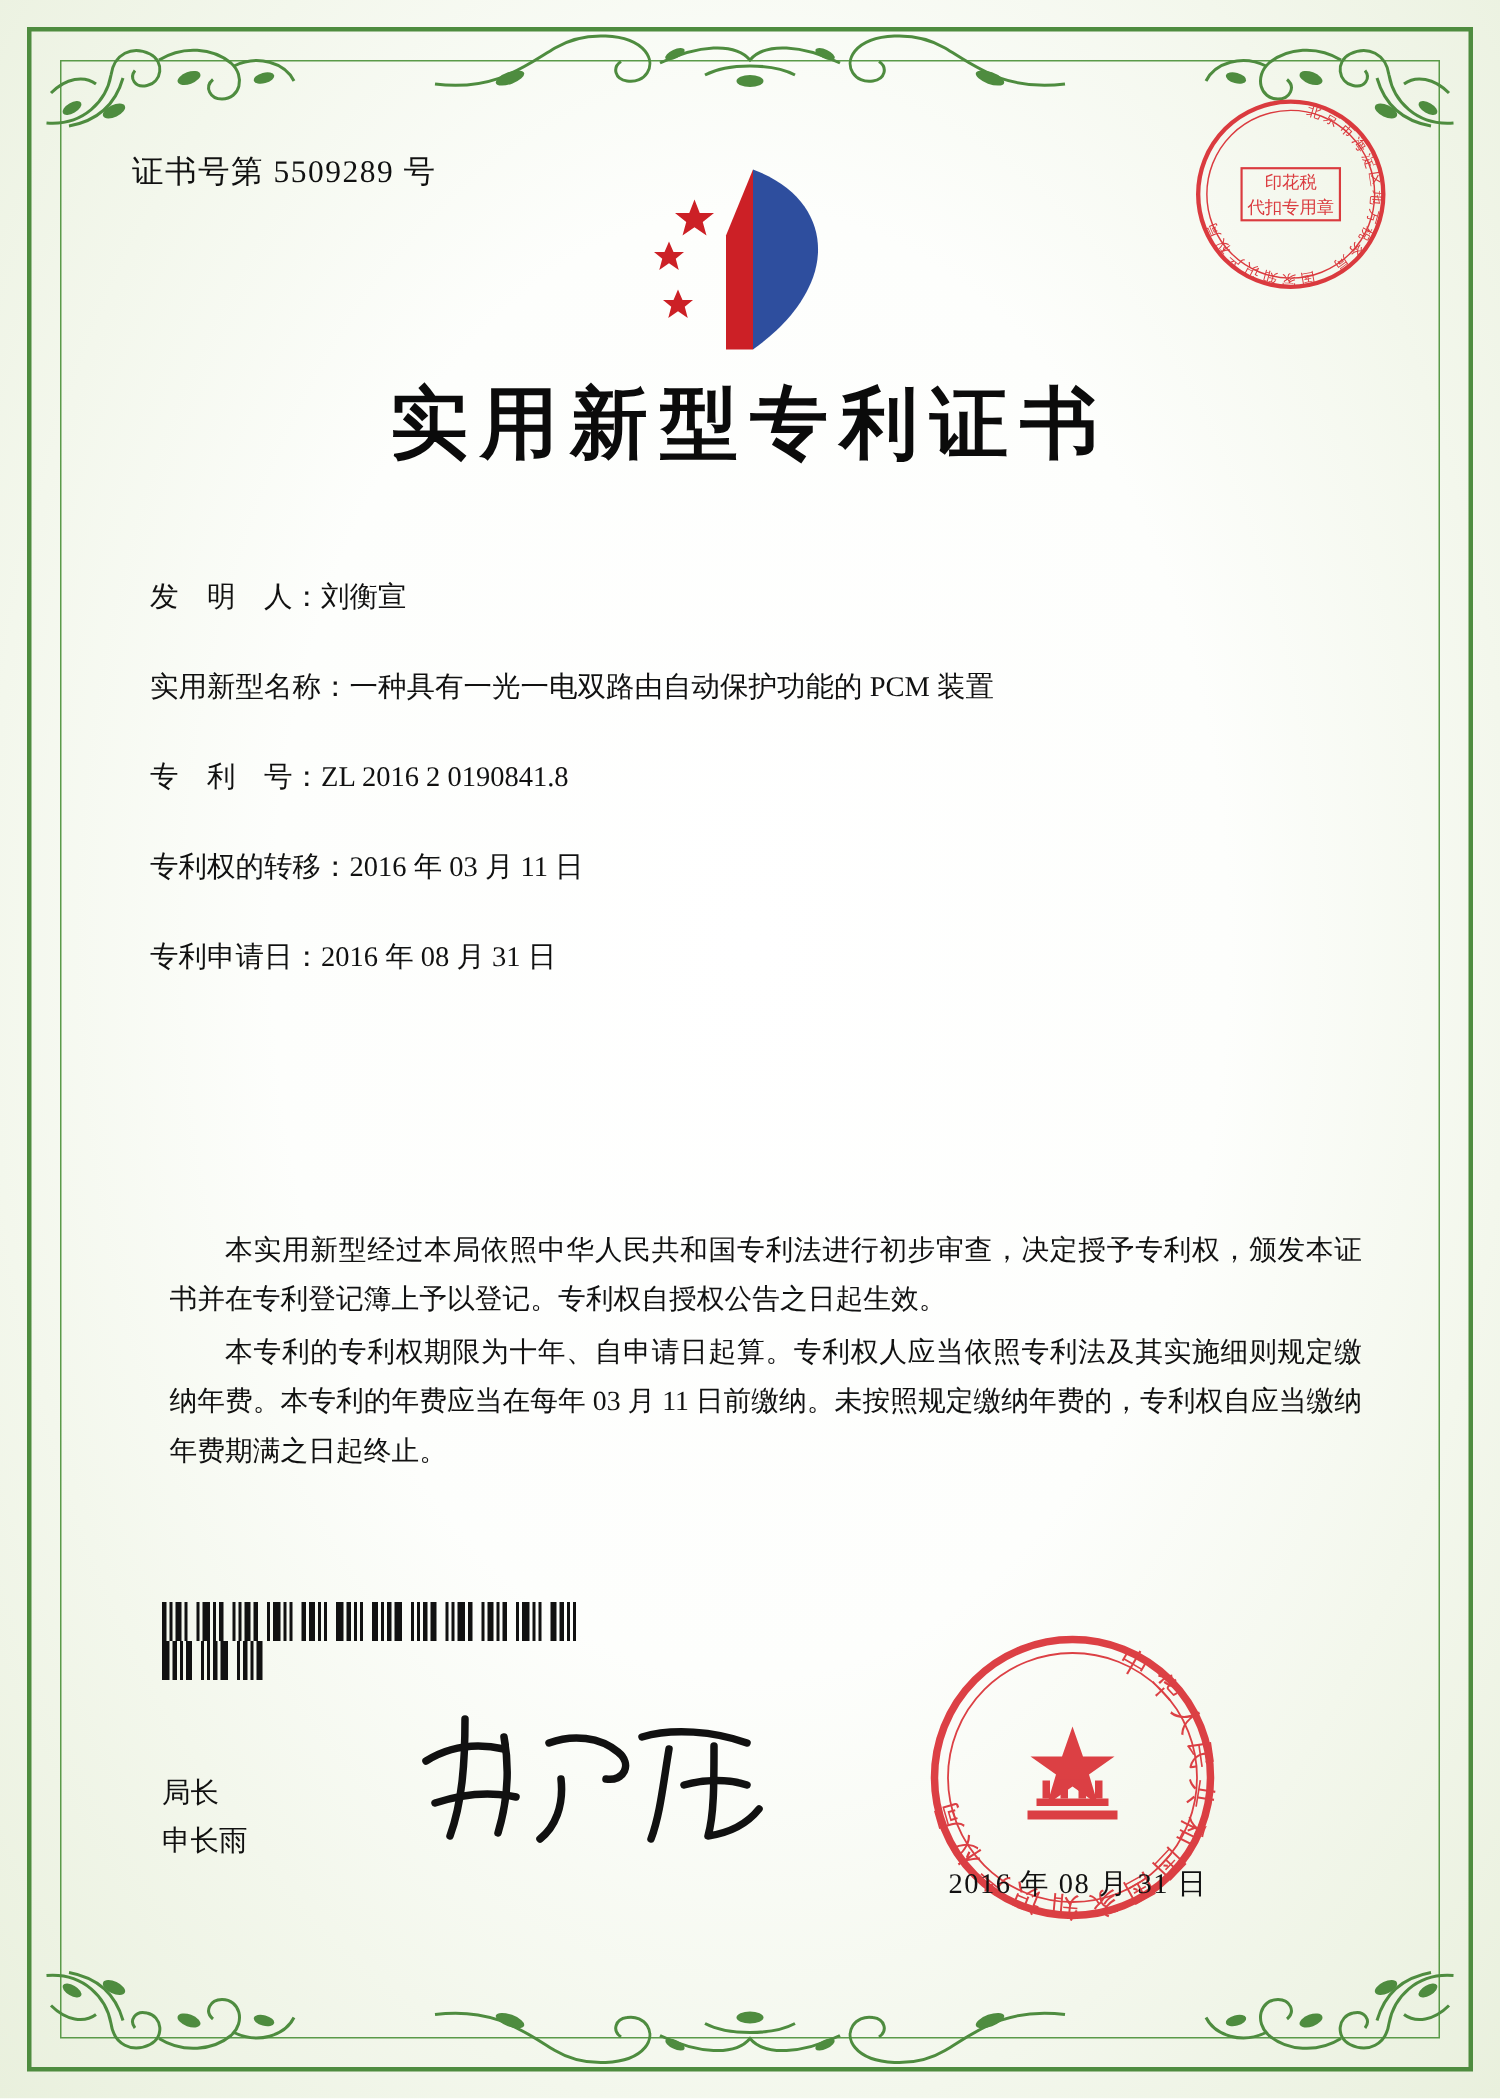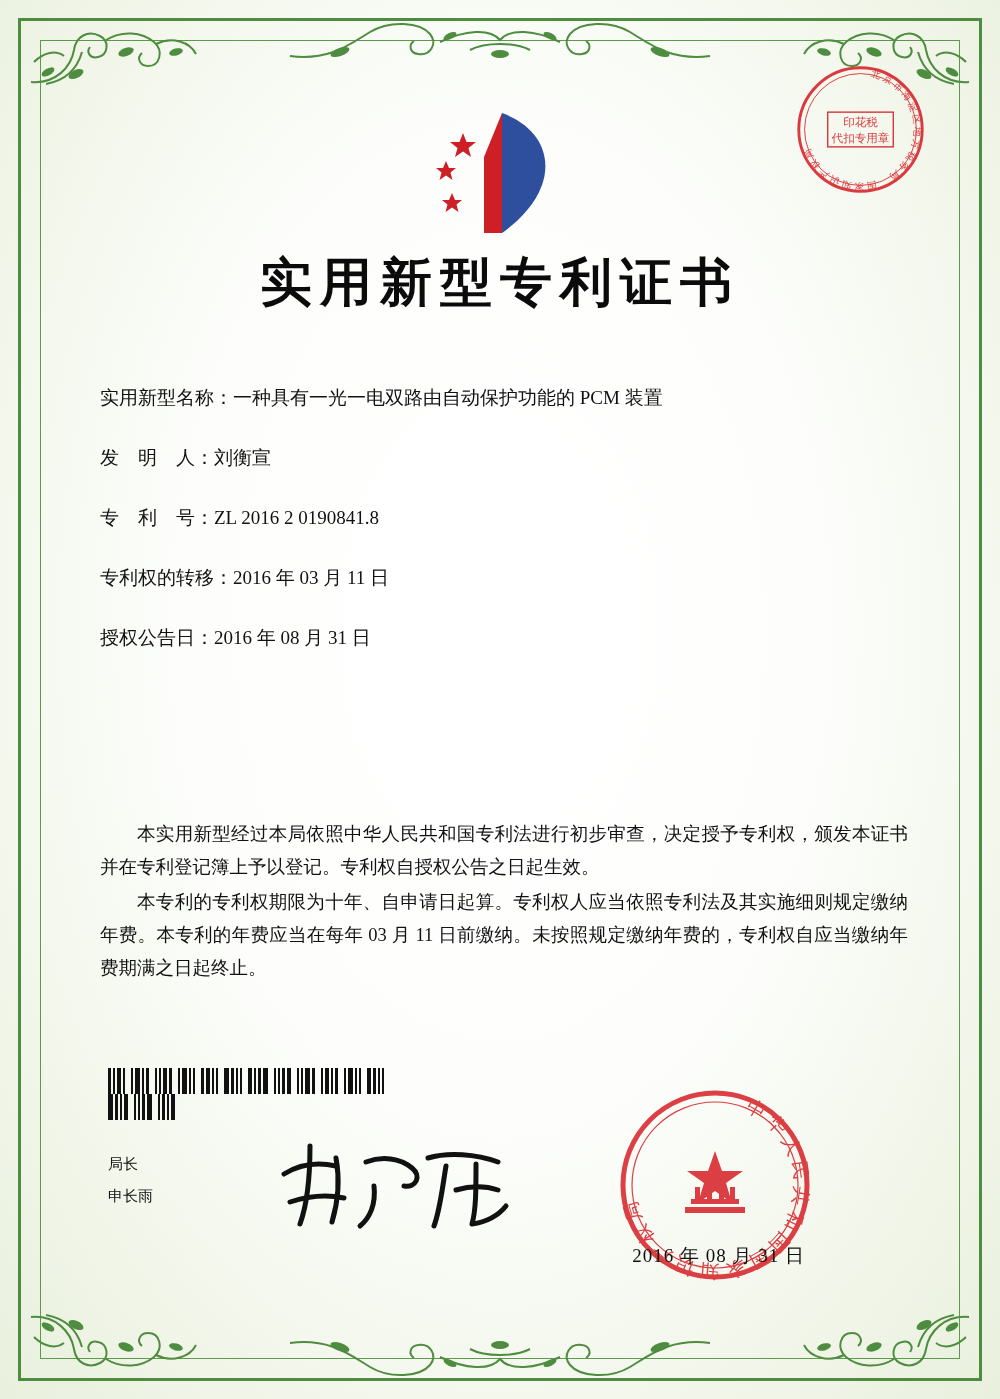--- a/index.html
+++ b/index.html
@@ -123,21 +123,21 @@
     position: absolute;
     left: 100px;
     right: 92px;
     top: 818px;
     font-size: 18.5px;
     line-height: 33px;
     color: #111;
     text-align: justify;
   }
   .body-text p {
-    margin: 0 0 2px 0;
+    margin: 0 0 2px 13px;
     text-indent: 2em;
   }
 
   .barcode {
     position: absolute;
     left: 108px;
     top: 1068px;
     height: 26px;
     width: 280px;
   }
@@ -145,22 +145,22 @@
     display: inline-block;
     background: #111;
     height: 26px;
     margin-right: 2px;
     vertical-align: top;
   }
 
   .signature-block {
     position: absolute;
     left: 108px;
-    top: 1148px;
-    font-size: 15px;
+    top: 1180px;
+    font-size: 19px;
     line-height: 32px;
     color: #111;
   }
   .handwriting {
     position: absolute;
     left: 270px;
     top: 1128px;
     width: 260px;
     height: 110px;
   }
@@ -284,20 +284,21 @@
     </g>
     <g fill="currentColor">
       <ellipse cx="60" cy="36" rx="10" ry="4" transform="rotate(-20 60 36)"></ellipse>
       <ellipse cx="380" cy="36" rx="10" ry="4" transform="rotate(20 380 36)"></ellipse>
       <ellipse cx="220" cy="38" rx="9" ry="4"></ellipse>
       <ellipse cx="170" cy="20" rx="7" ry="3" transform="rotate(-25 170 20)"></ellipse>
       <ellipse cx="270" cy="20" rx="7" ry="3" transform="rotate(25 270 20)"></ellipse>
     </g>
   </svg>
 
+  <div class="cert-number">证书号第 5509289 号</div>
 
   <svg class="logo" viewBox="0 0 160 135">
     <path d="M82 8 L82 128 L64 128 L64 52 Z" fill="#cc2026"></path>
     <path d="M82 8 C120 22 132 52 122 80 C114 102 96 118 82 128 L82 8 Z" fill="#2e4e9e"></path>
     <g fill="#cc2026">
       <polygon points="43,28 46.5,37 56,37 48.5,43 51,52 43,46.5 35,52 37.5,43 30,37 39.5,37"></polygon>
       <polygon points="26,56 29,63 36,63 30.5,67.5 32.5,75 26,70.5 19.5,75 21.5,67.5 16,63 23,63"></polygon>
       <polygon points="32,88 35,95 42,95 36.5,99.5 38.5,107 32,102.5 25.5,107 27.5,99.5 22,95 29,95"></polygon>
     </g>
   </svg>
@@ -313,33 +314,33 @@
       <rect x="36" y="52" width="68" height="36" fill="none" stroke="#d8262c" stroke-width="1.5"></rect>
       <text x="70" y="66" text-anchor="middle" font-size="12" fill="#d8262c" font-family="'DejaVu Serif',serif">印花税</text>
       <text x="70" y="83" text-anchor="middle" font-size="12" fill="#d8262c" font-family="'DejaVu Serif',serif">代扣专用章</text>
     </g>
   </svg>
 
   <div class="title">实用新型专利证书</div>
 
   <div class="fields">
     <div class="field-row">
-      <span class="field-label">实用新型名称：</span><span class="field-value">一种具有一光一电双路由自动保护功能的 PCM 装置</span>
+      <span class="field-label">发　明　人：</span><span class="field-value">刘衡宣</span>
     </div>
     <div class="field-row">
-      <span class="field-label">发　明　人：</span><span class="field-value">刘衡宣</span>
+      <span class="field-label">实用新型名称：</span><span class="field-value">一种具有一光一电双路由自动保护功能的 PCM 装置</span>
     </div>
     <div class="field-row">
       <span class="field-label">专　利　号：</span><span class="field-value">ZL 2016 2 0190841.8</span>
     </div>
     <div class="field-row">
       <span class="field-label">专利权的转移：</span><span class="field-value">2016 年 03 月 11 日</span>
     </div>
     <div class="field-row">
-      <span class="field-label">授权公告日：</span><span class="field-value">2016 年 08 月 31 日</span>
+      <span class="field-label">专利申请日：</span><span class="field-value">2016 年 08 月 31 日</span>
     </div>
   </div>
 
   <div class="body-text">
     <p>本实用新型经过本局依照中华人民共和国专利法进行初步审查，决定授予专利权，颁发本证书并在专利登记簿上予以登记。专利权自授权公告之日起生效。</p>
     <p>本专利的专利权期限为十年、自申请日起算。专利权人应当依照专利法及其实施细则规定缴纳年费。本专利的年费应当在每年 03 月 11 日前缴纳。未按照规定缴纳年费的，专利权自应当缴纳年费期满之日起终止。</p>
   </div>
 
   <div class="barcode">
     <span style="width:3px"></span><span style="width:2px"></span><span style="width:4px"></span><span style="width:2px"></span>

